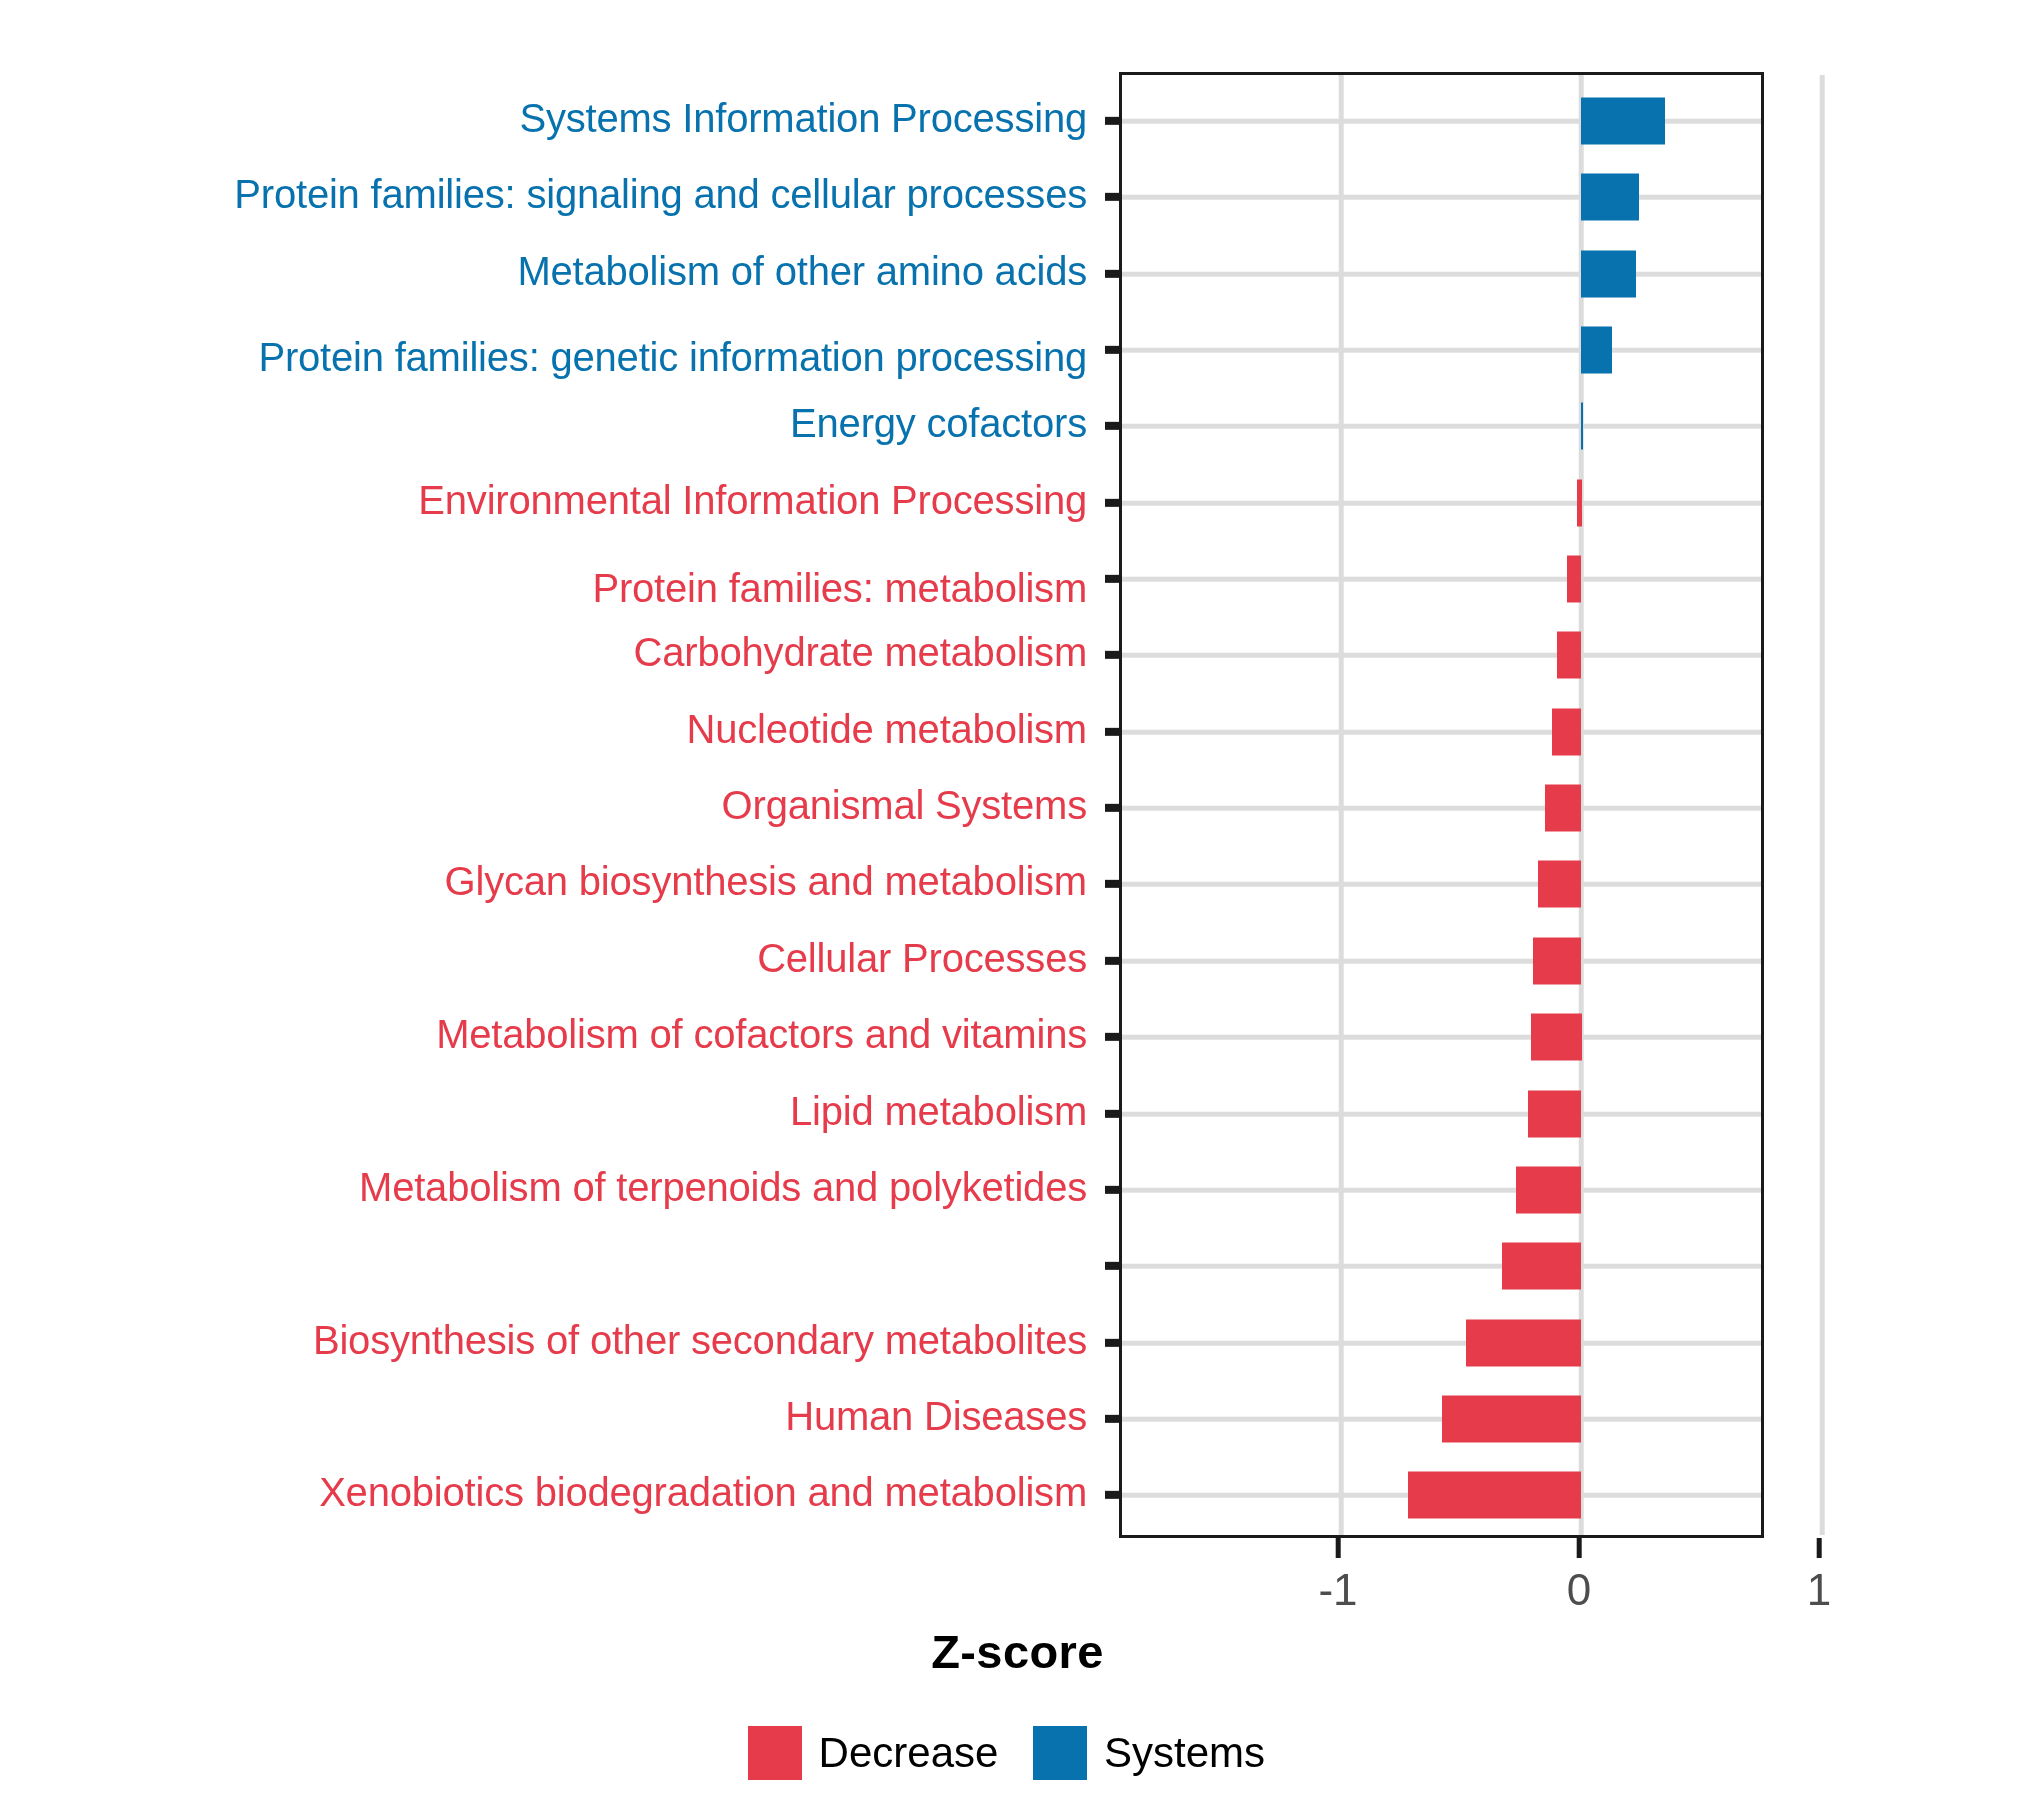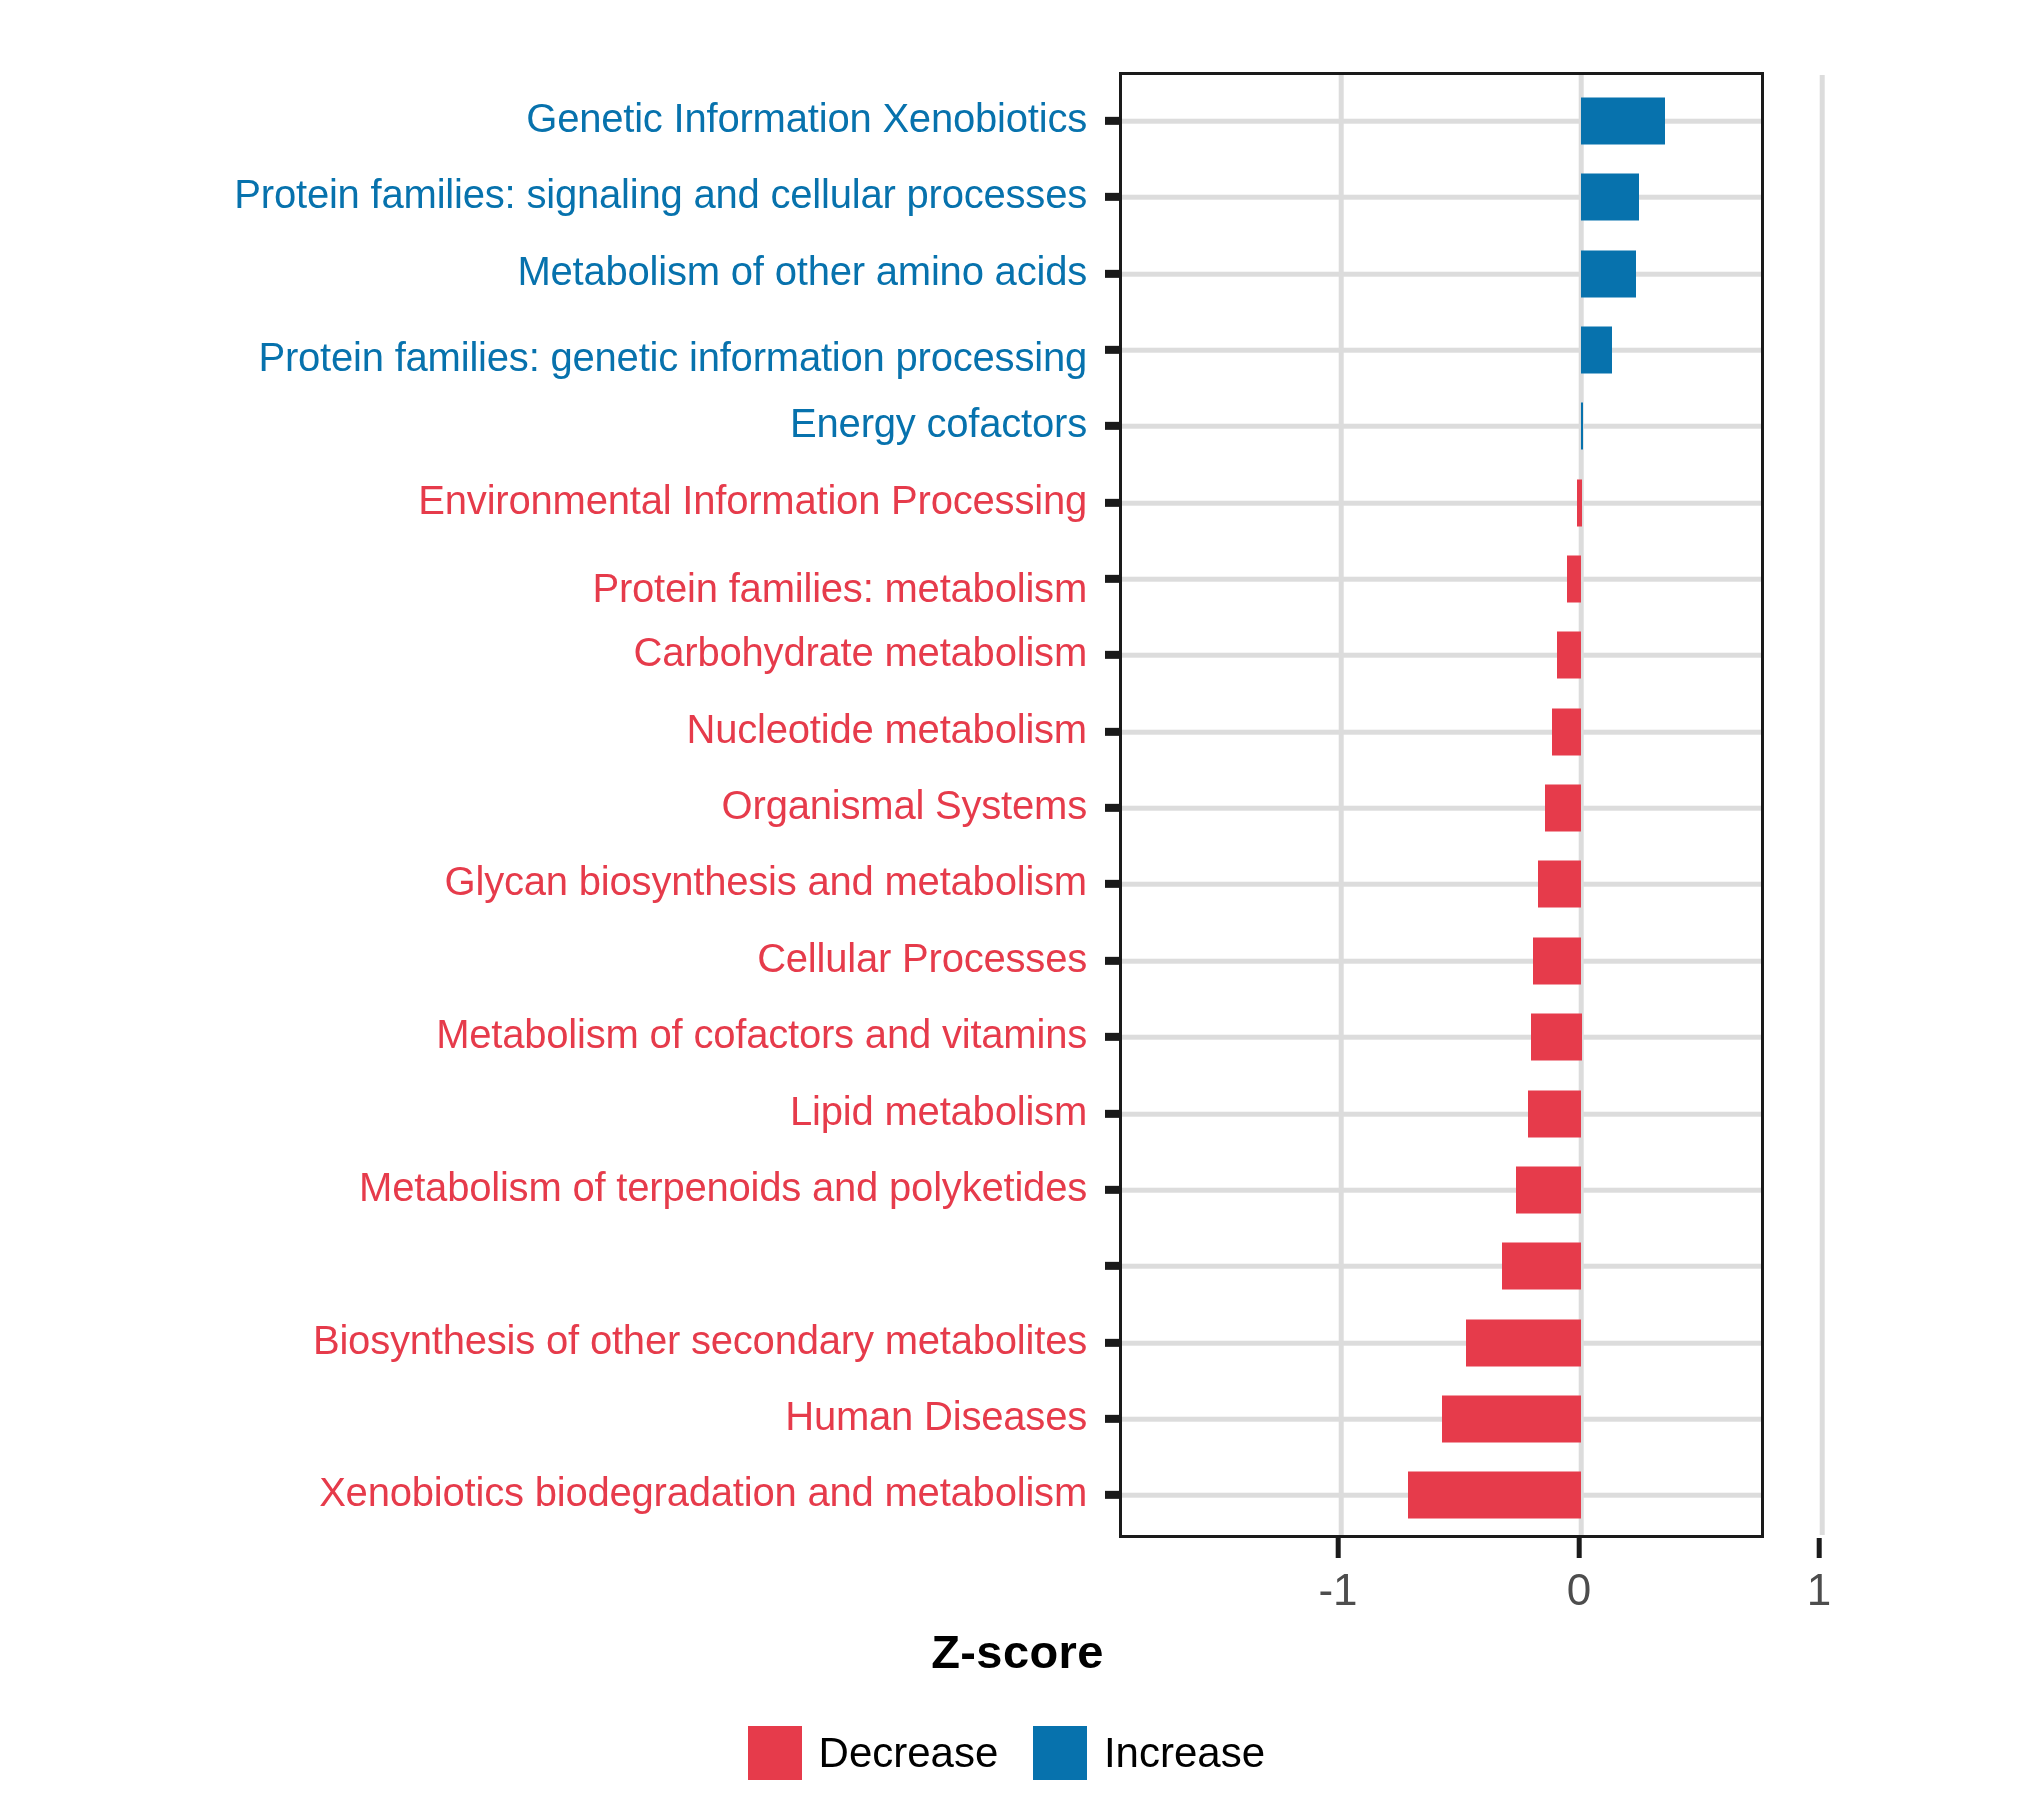--- a/index.html
+++ b/index.html
@@ -103,21 +103,21 @@
   .legend-item{display:flex;align-items:center;gap:16.6px;}
   .legend-swatch{width:54px;height:54px;display:block;}
   .legend-text{font-size:42px;color:#000000;white-space:nowrap;}
 </style>
 </head>
 <body>
 
 <div id="figure">
 
   <div id="ylabels">
-      <div class="ylabel up" style="top: 46px;">Genetic Information Xenobiotics</div>
+      <div class="ylabel up" style="top: 46px;">Systems Information Processing</div>
       <div class="ylabel up" style="top: 122px;">Protein families: signaling and cellular processes</div>
       <div class="ylabel up" style="top: 199px;">Metabolism of other amino acids</div>
       <div class="ylabel up" style="top: 285px;">Protein families: genetic information processing</div>
       <div class="ylabel up" style="top: 351px;">Energy cofactors</div>
       <div class="ylabel down" style="top: 428px;">Environmental Information Processing</div>
       <div class="ylabel down" style="top: 516px;">Protein families: metabolism</div>
       <div class="ylabel down" style="top: 580px;">Carbohydrate metabolism</div>
       <div class="ylabel down" style="top: 657px;">Nucleotide metabolism</div>
       <div class="ylabel down" style="top: 733px;">Organismal Systems</div>
       <div class="ylabel down" style="top: 809px;">Glycan biosynthesis and metabolism</div>
@@ -204,18 +204,18 @@
 
   <div id="xaxis-title">Z-score</div>
 
   <div id="legend">
       <div class="legend-item">
         <span class="legend-swatch" style="background: rgb(230, 59, 75);"></span>
         <span class="legend-text">Decrease</span>
       </div>
       <div class="legend-item">
         <span class="legend-swatch" style="background: rgb(7, 114, 173);"></span>
-        <span class="legend-text">Increase</span>
+        <span class="legend-text">Systems</span>
       </div>
     </div>
 
 </div>
 
 
 </body></html>

